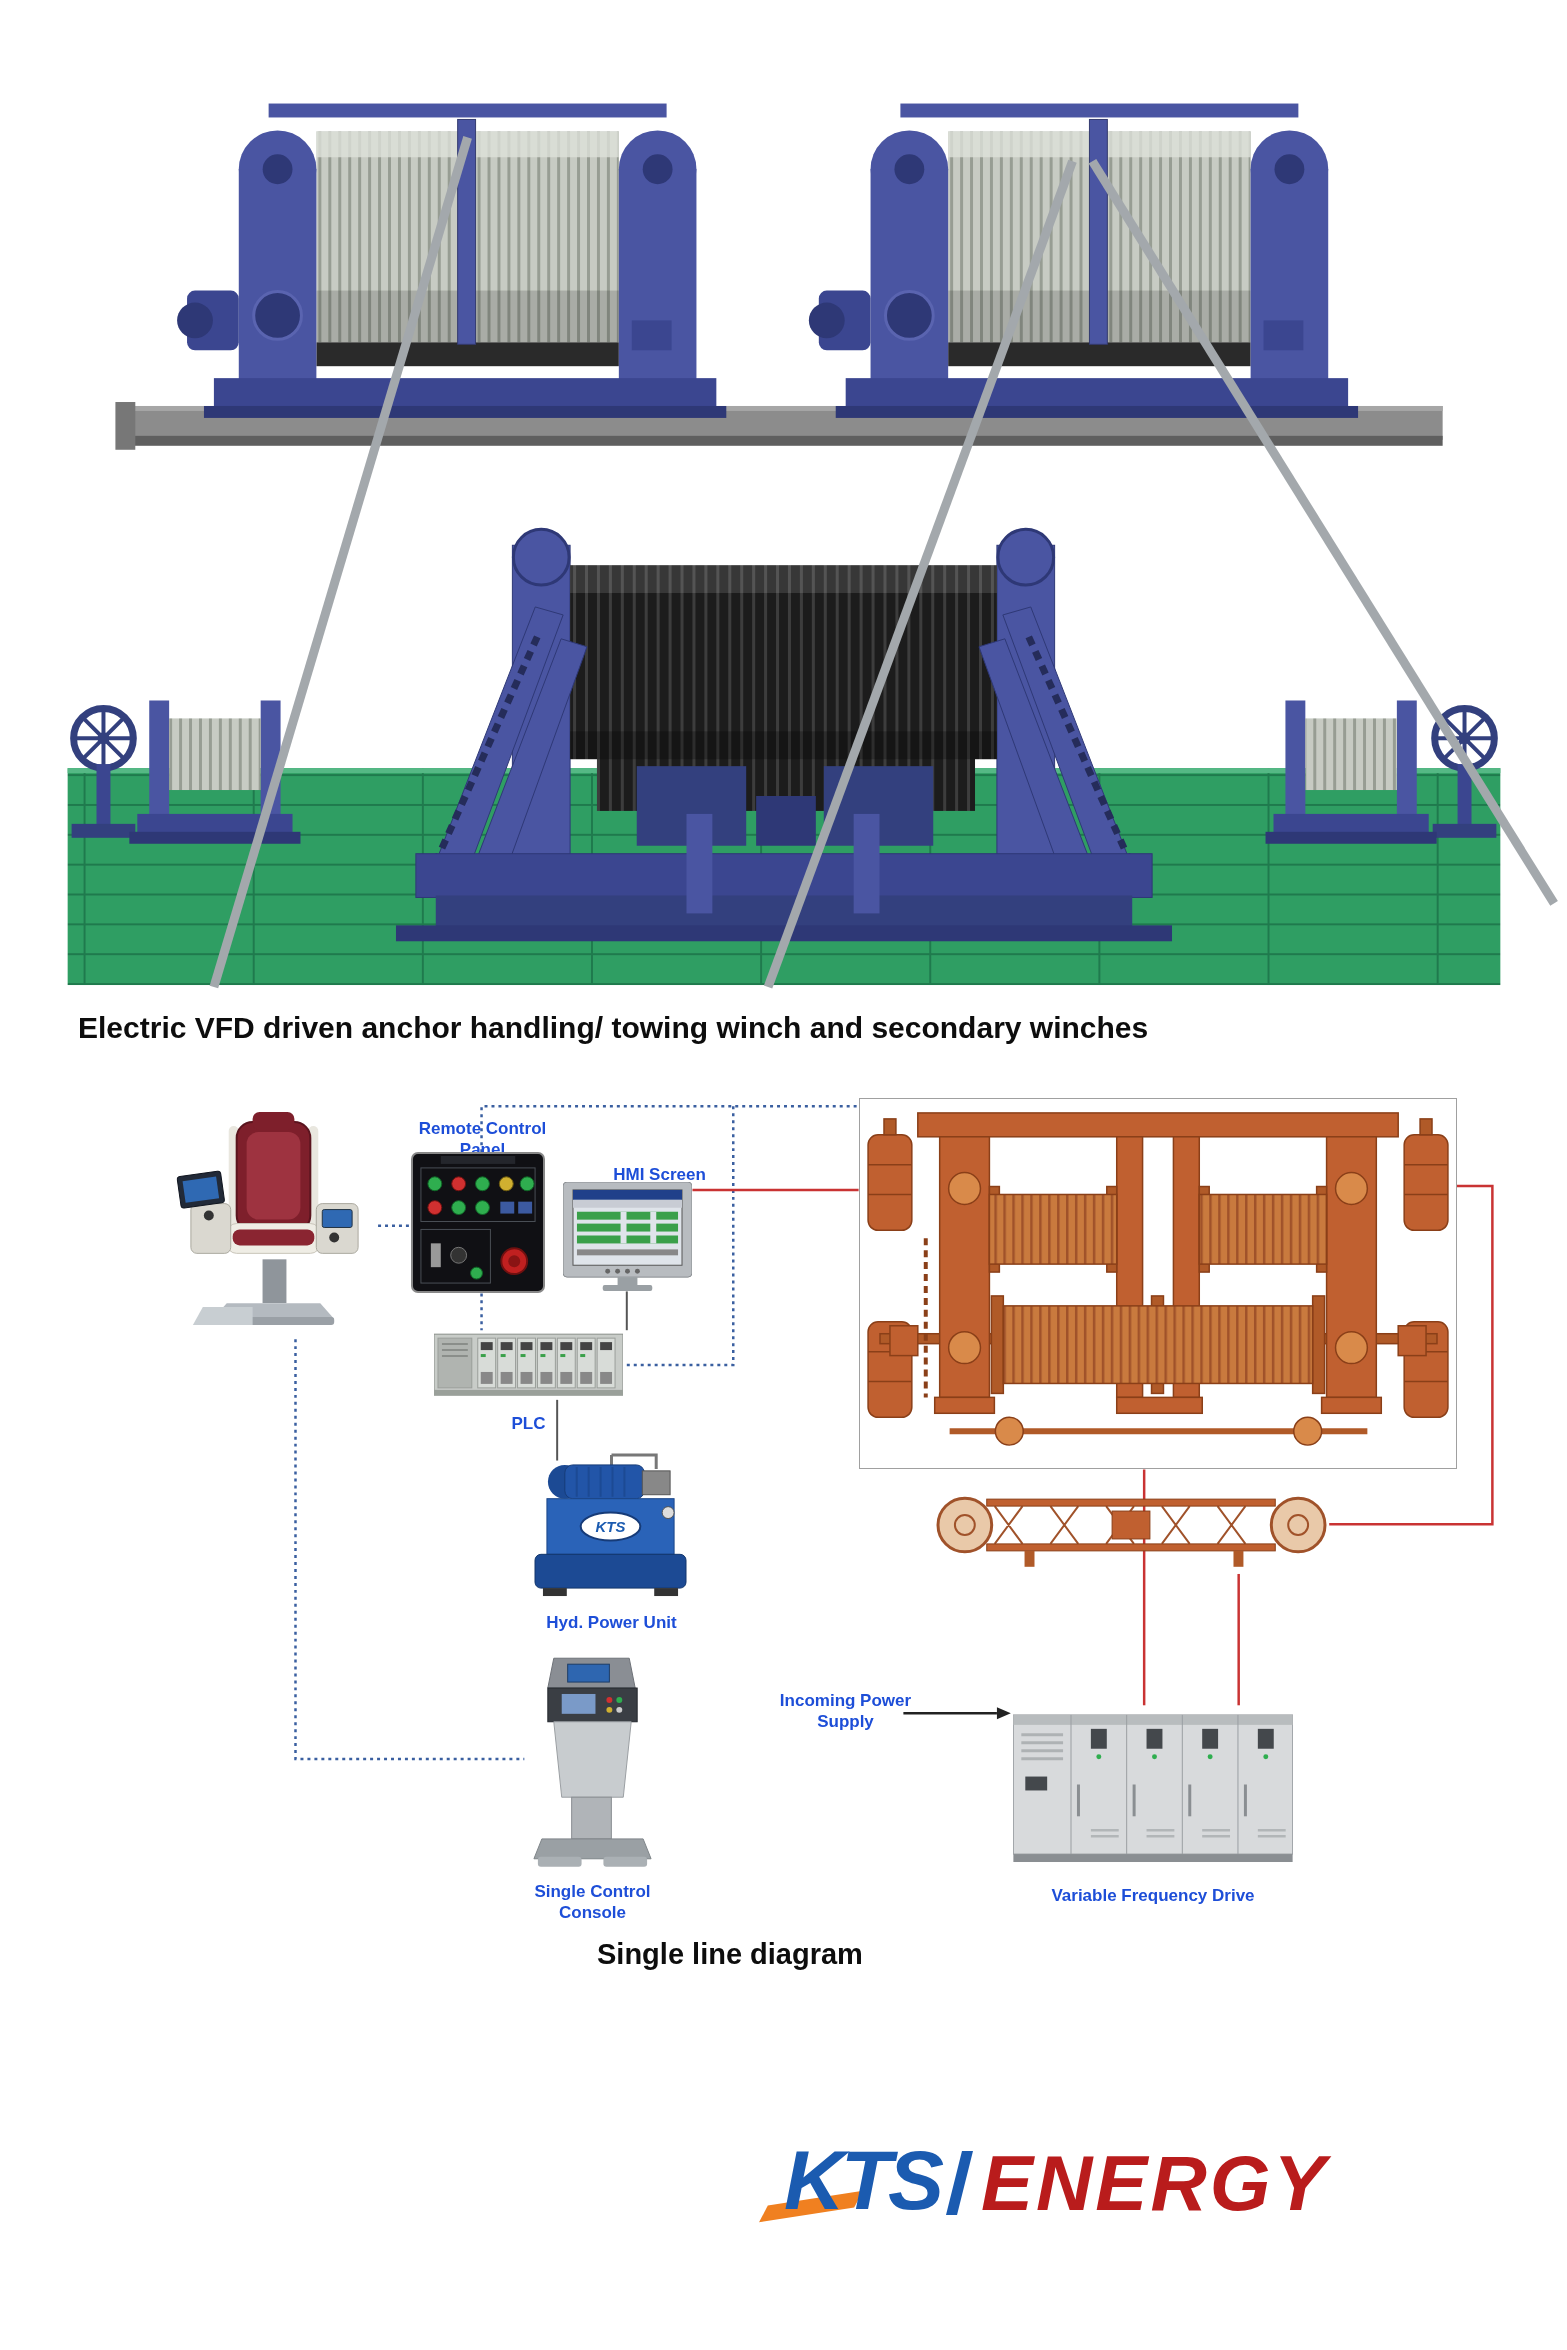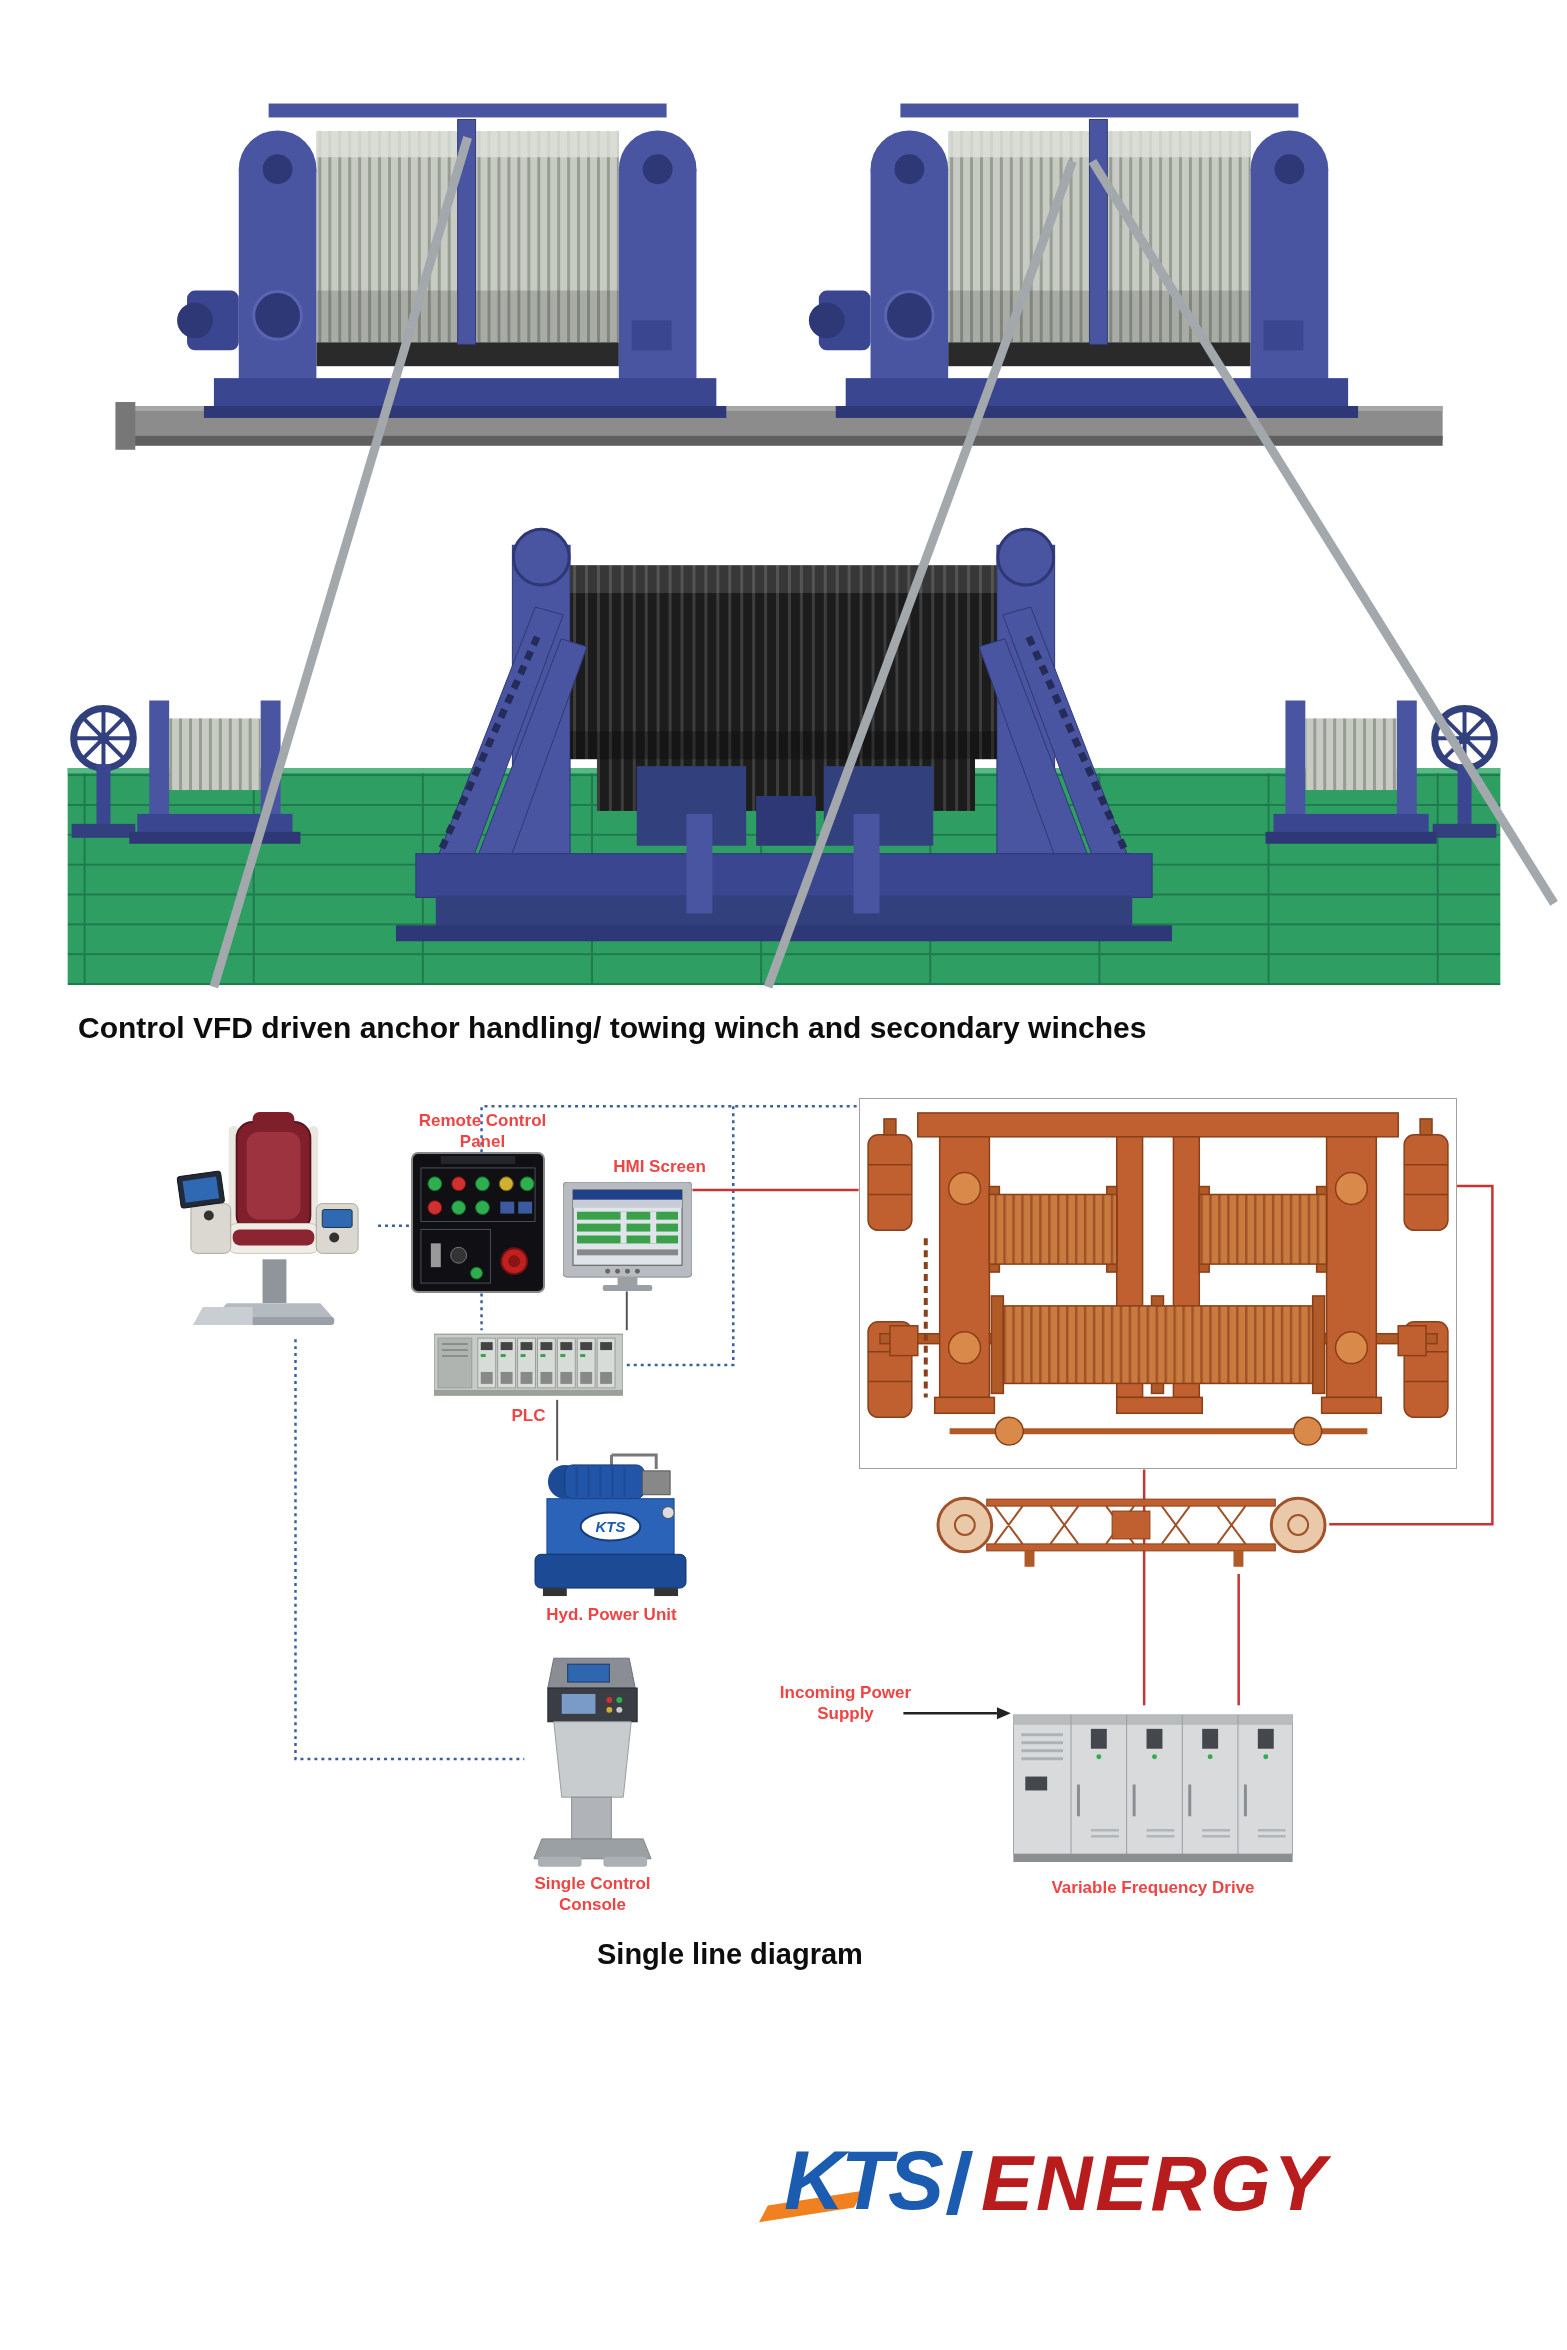--- a/index.html
+++ b/index.html
@@ -1,19 +1,19 @@
 <!DOCTYPE html>
 <html><head>
 <meta charset="utf-8">
 <style>
   html,body{margin:0;padding:0;background:#ffffff;}
   #page{position:relative;width:1567px;height:2350px;background:#ffffff;overflow:hidden;
         font-family:"Liberation Sans",sans-serif;}
   .abs{position:absolute;}
-  .lbl{position:absolute;font-weight:bold;font-size:17px;line-height:1.25;color:#ef4444;text-align:center;}
+  .lbl{position:absolute;font-weight:bold;font-size:17px;line-height:1.25;color:#1d4ed8;text-align:center;margin-top:8px;}
   #caption{position:absolute;left:78px;top:1011px;font-weight:bold;font-size:30px;color:#0d0d0d;}
   #note{position:absolute;left:141px;top:1479px;width:291px;color:#2d2d2d;font-size:19px;line-height:28px;}
   .note-line{text-align:justify;text-align-last:justify;}
   .note-line.last{text-align:left;text-align-last:left;}
   #diagram-title{position:absolute;left:597px;top:1938px;width:428px;text-align:left;
                  font-weight:bold;font-size:29px;color:#0d0d0d;}
   #winch-box{position:absolute;left:859px;top:1098px;width:598px;height:371px;
              border:1px solid #a0a0a0;background:#ffffff;box-sizing:border-box;}
   #logo{position:absolute;left:784px;top:2135px;display:flex;align-items:center;height:90px;}
   .logo-kts-wrap{position:relative;}
@@ -136,21 +136,21 @@
       <rect x="1272" y="836" width="172" height="12" fill="#2e3876"></rect>
     </g>
 
     <g stroke="#a3a8ac" stroke-width="9">
       <line x1="470" y1="138" x2="215" y2="992"></line>
       <line x1="1078" y1="162" x2="772" y2="992"></line>
       <line x1="1098" y1="162" x2="1562" y2="908"></line>
     </g>
   </svg>
 
-  <div id="caption">Control VFD driven anchor handling/ towing winch and secondary winches</div>
+  <div id="caption">Electric VFD driven anchor handling/ towing winch and secondary winches</div>
 
   <svg class="abs" style="left:0;top:0" width="1567" height="2350" viewBox="0 0 1575 2362">
     <g stroke="#3a5fa0" stroke-width="2.5" stroke-dasharray="3 4" fill="none">
       <path d="M380,1232 H413"></path>
       <path d="M484,1158 V1112 H863"></path>
       <path d="M737,1112 V1372 H626"></path>
       <path d="M484,1300 V1337"></path>
       <path d="M297,1346 V1768 H527"></path>
     </g>
     <g stroke="#555555" stroke-width="2" fill="none">

